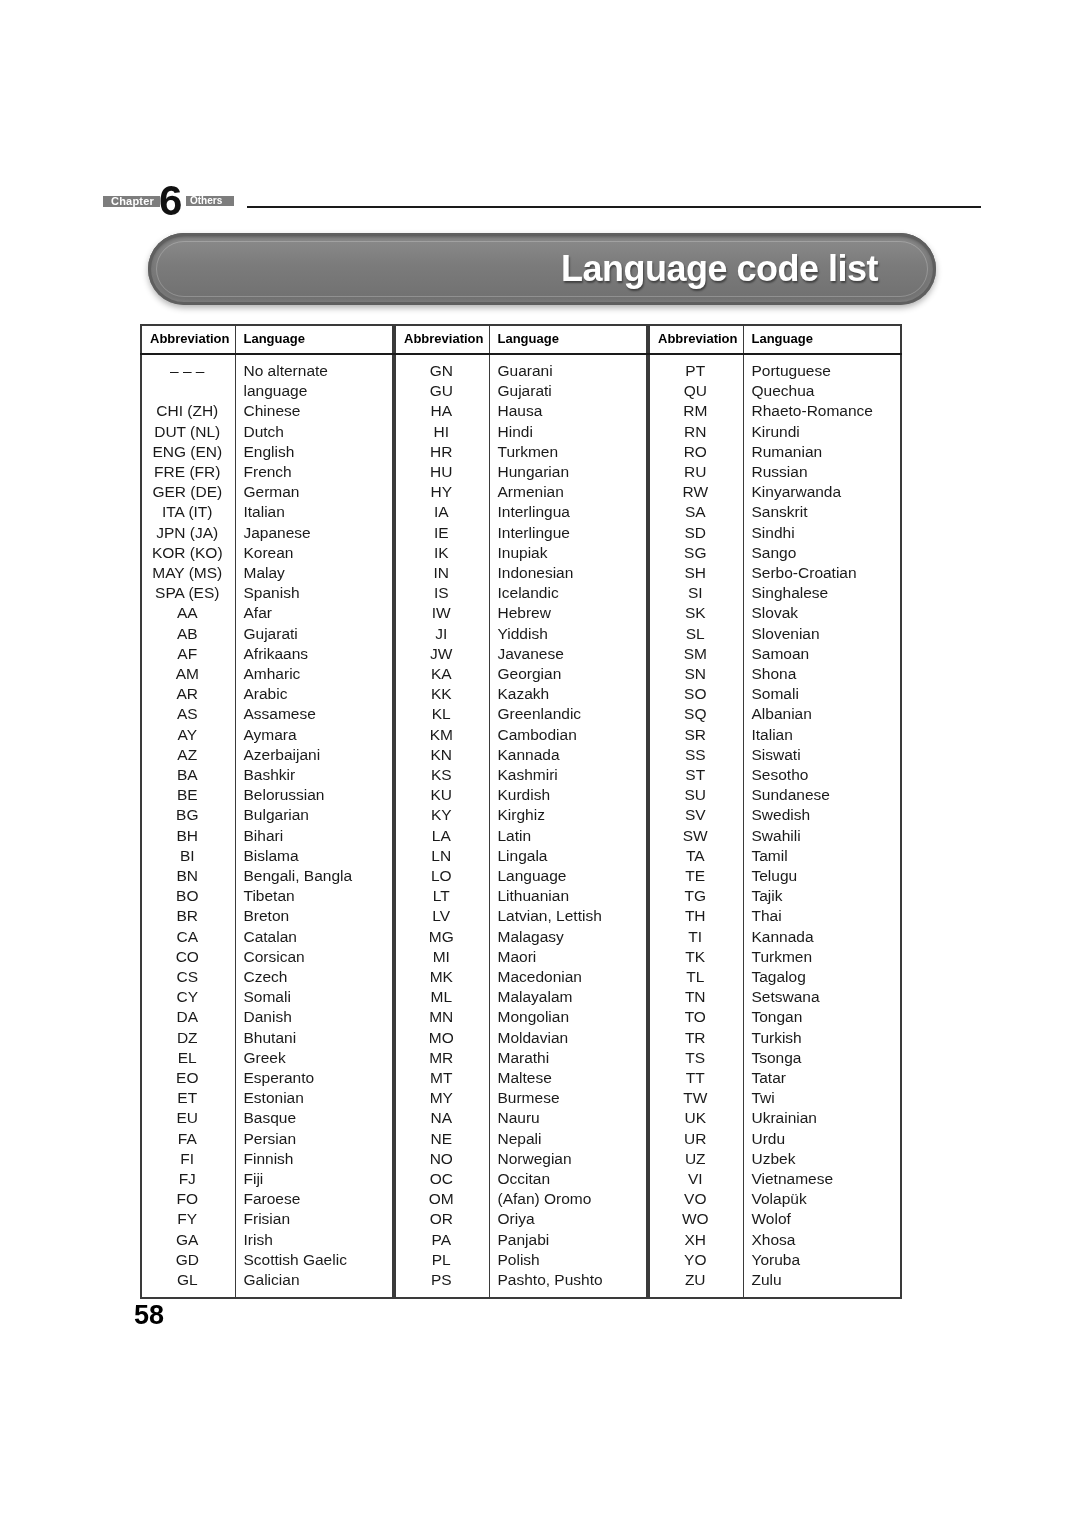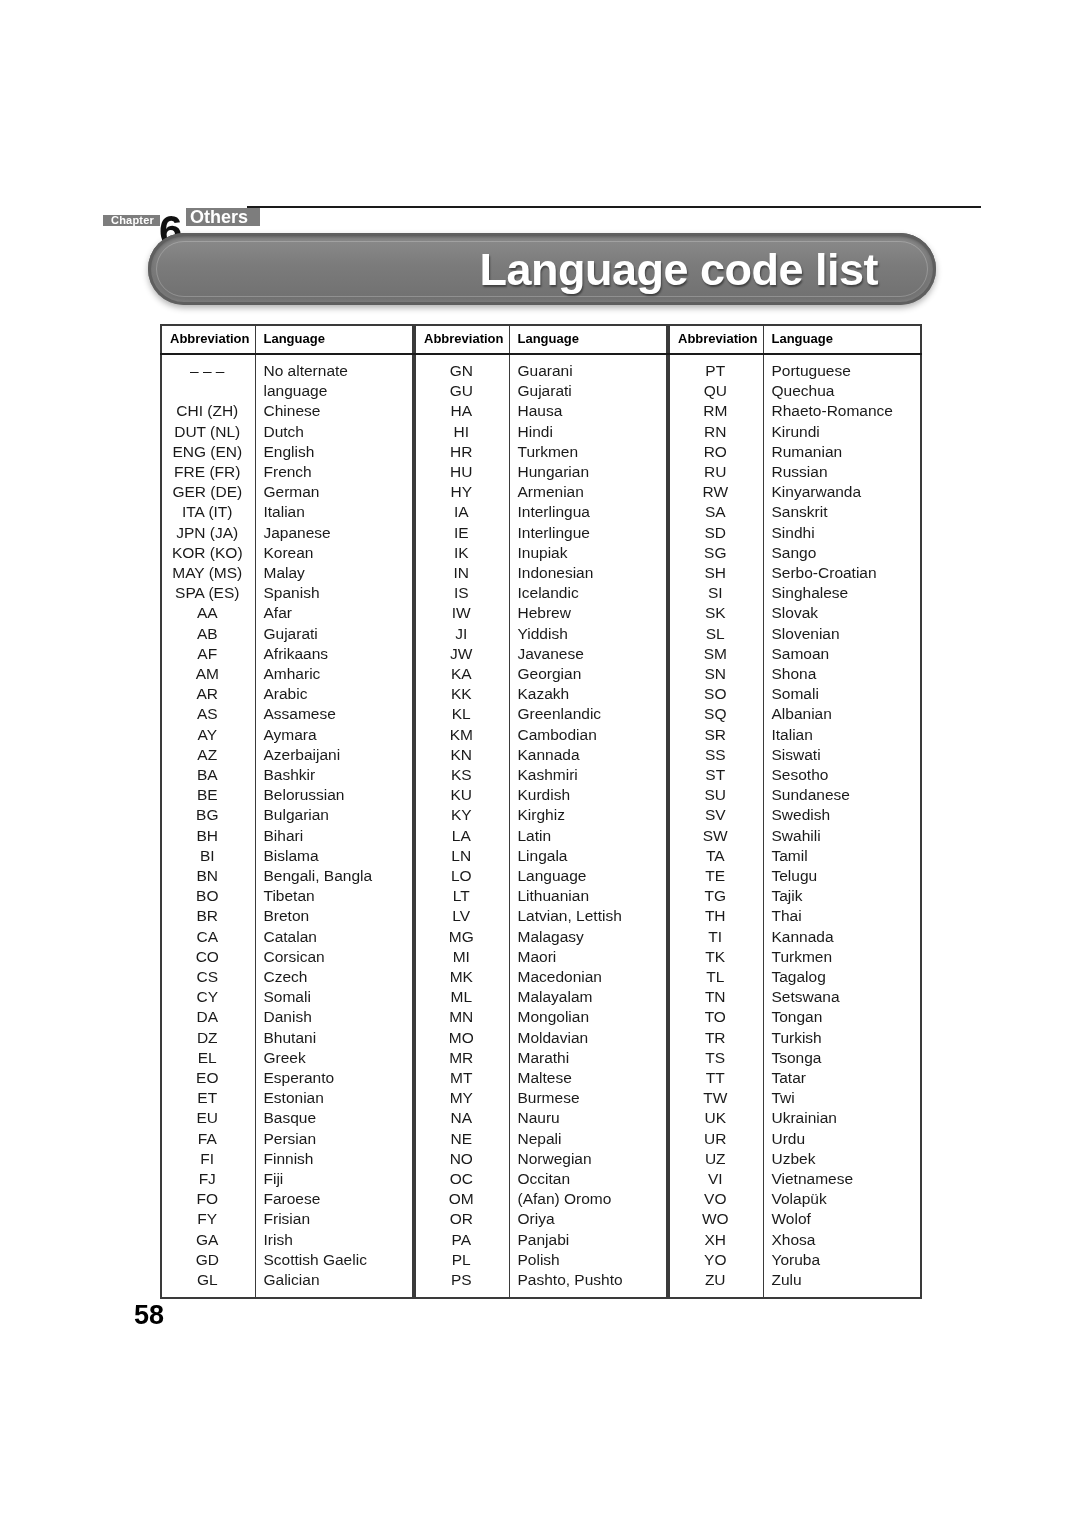--- a/index.html
+++ b/index.html
@@ -15,21 +15,21 @@
     overflow: hidden;
   }
 
   
   .chapter-strip {
     position: absolute;
     left: 103px;
     top: 196px;
     height: 30px;
     display: flex;
-    align-items: flex-end;
+    align-items: flex-start;
   }
   .chapter-word {
     background: #7d7d7d;
     color: #ffffff;
     font-size: 11px;
     font-weight: bold;
     letter-spacing: 0.2px;
     padding: 0 6px 0 8px;
     display: flex;
     align-items: center;
@@ -46,21 +46,21 @@
     top: -16px;
     font-size: 42px;
     font-weight: bold;
     color: #111111;
     line-height: 1;
     letter-spacing: -2px;
   }
   .chapter-others {
     background: #7d7d7d;
     color: #ffffff;
-    font-size: 18px;
+    font-size: 10px;
     font-weight: bold;
     padding: 0 12px 0 4px;
     display: flex;
     align-items: center;
     line-height: 1;
   }
   .chapter-rule {
     position: absolute;
     left: 247px;
     top: 206px;
@@ -96,32 +96,32 @@
     top: 8px;
     right: 8px;
     bottom: 8px;
     border-radius: 30px;
     border: 1px solid rgba(255,255,255,0.22);
     pointer-events: none;
   }
   .title-text {
     position: relative;
     color: #ffffff;
-    font-size: 45px;
+    font-size: 36px;
     font-weight: bold;
     letter-spacing: -0.5px;
     line-height: 1;
     text-shadow: 1px 2px 2px rgba(0,0,0,0.45);
     white-space: nowrap;
   }
 
   
   .tables-area {
     position: absolute;
-    left: 160px;
+    left: 140px;
     top: 324px;
     width: 736px;
     display: flex;
     justify-content: flex-start;
   }
   .lang-table {
     width: 252px;
     border: 2px solid #3a3a3a;
     border-collapse: collapse;
     background: #ffffff;

